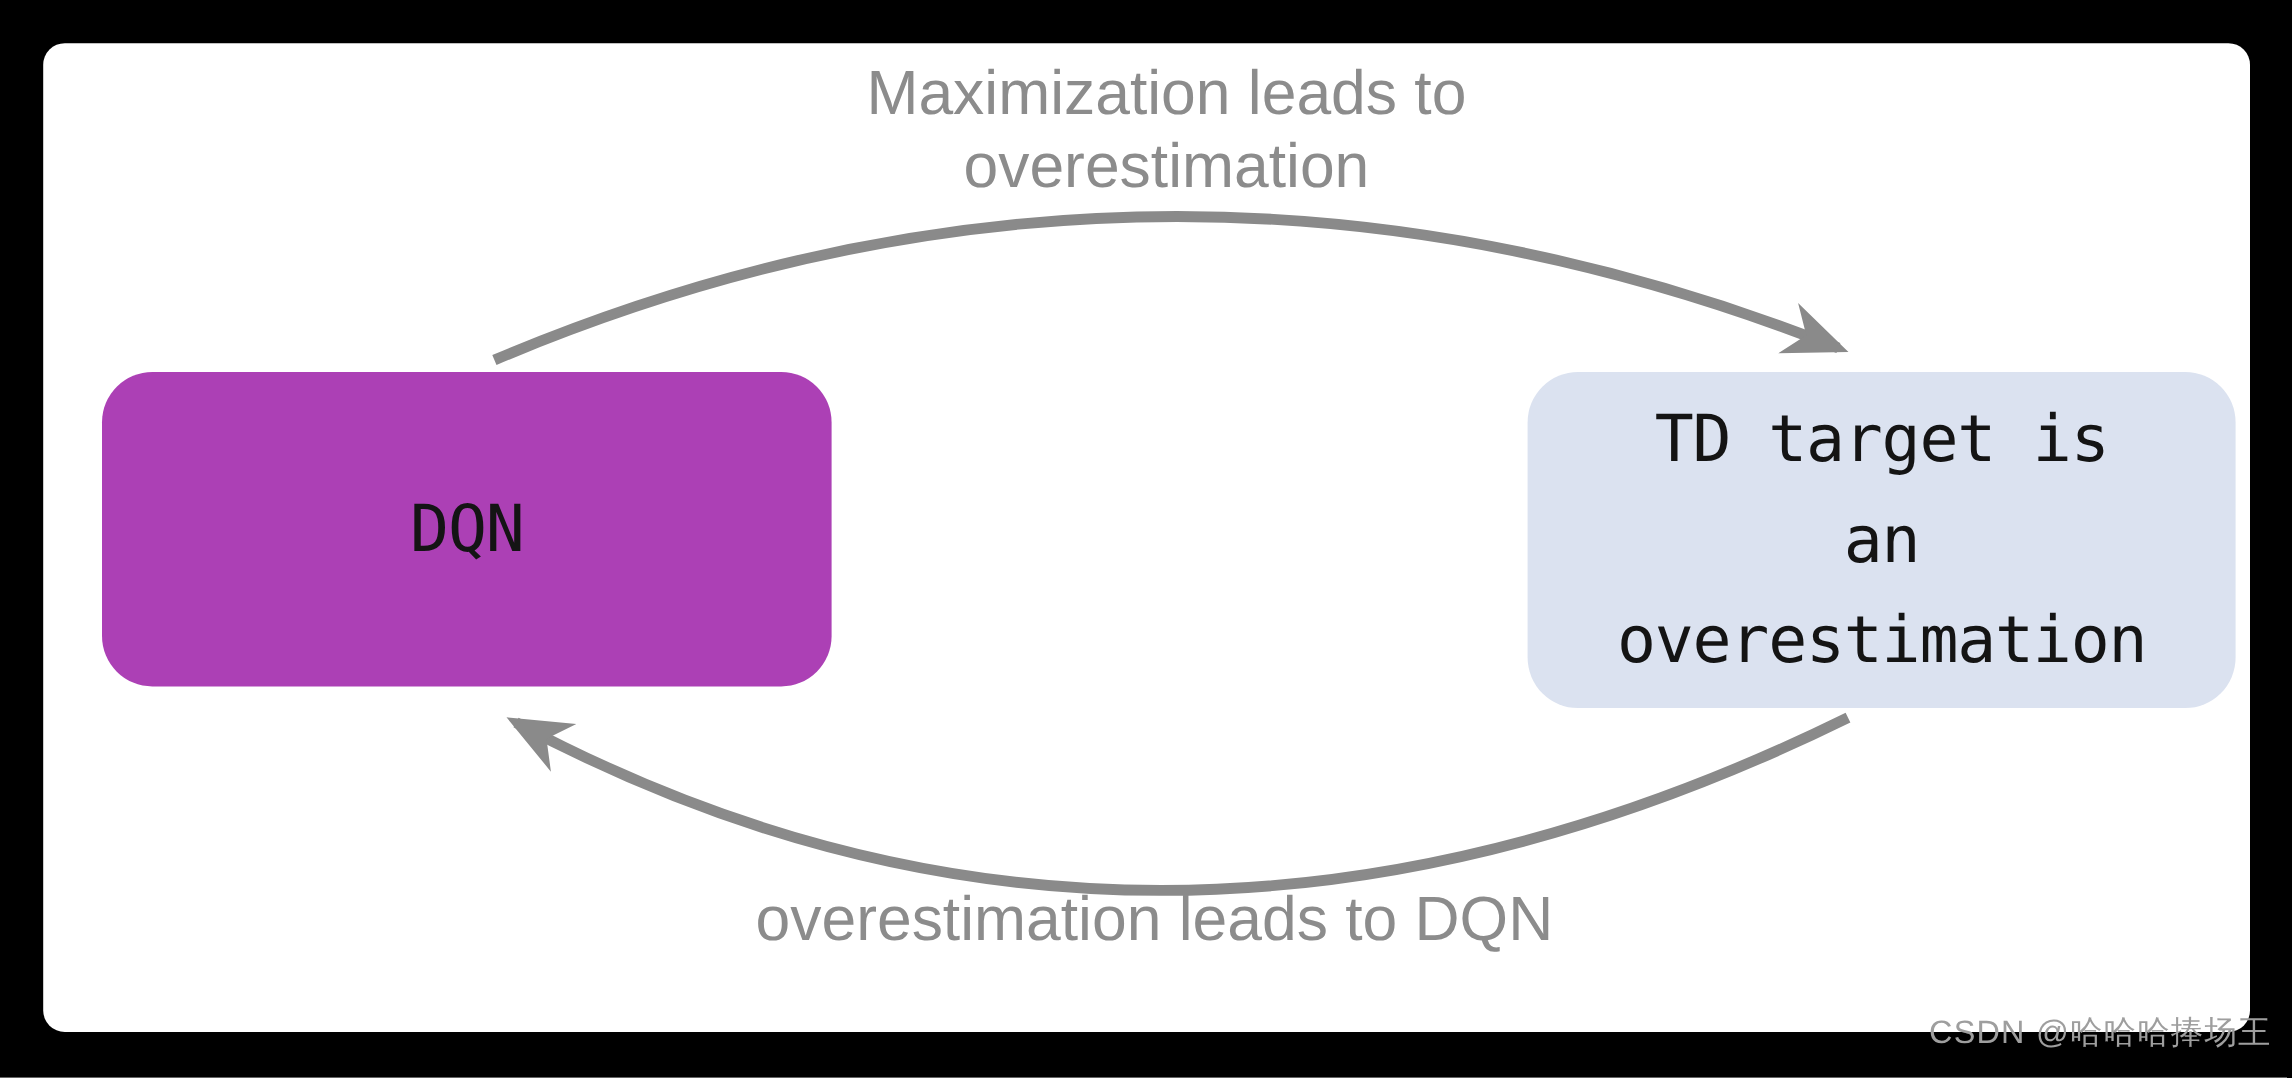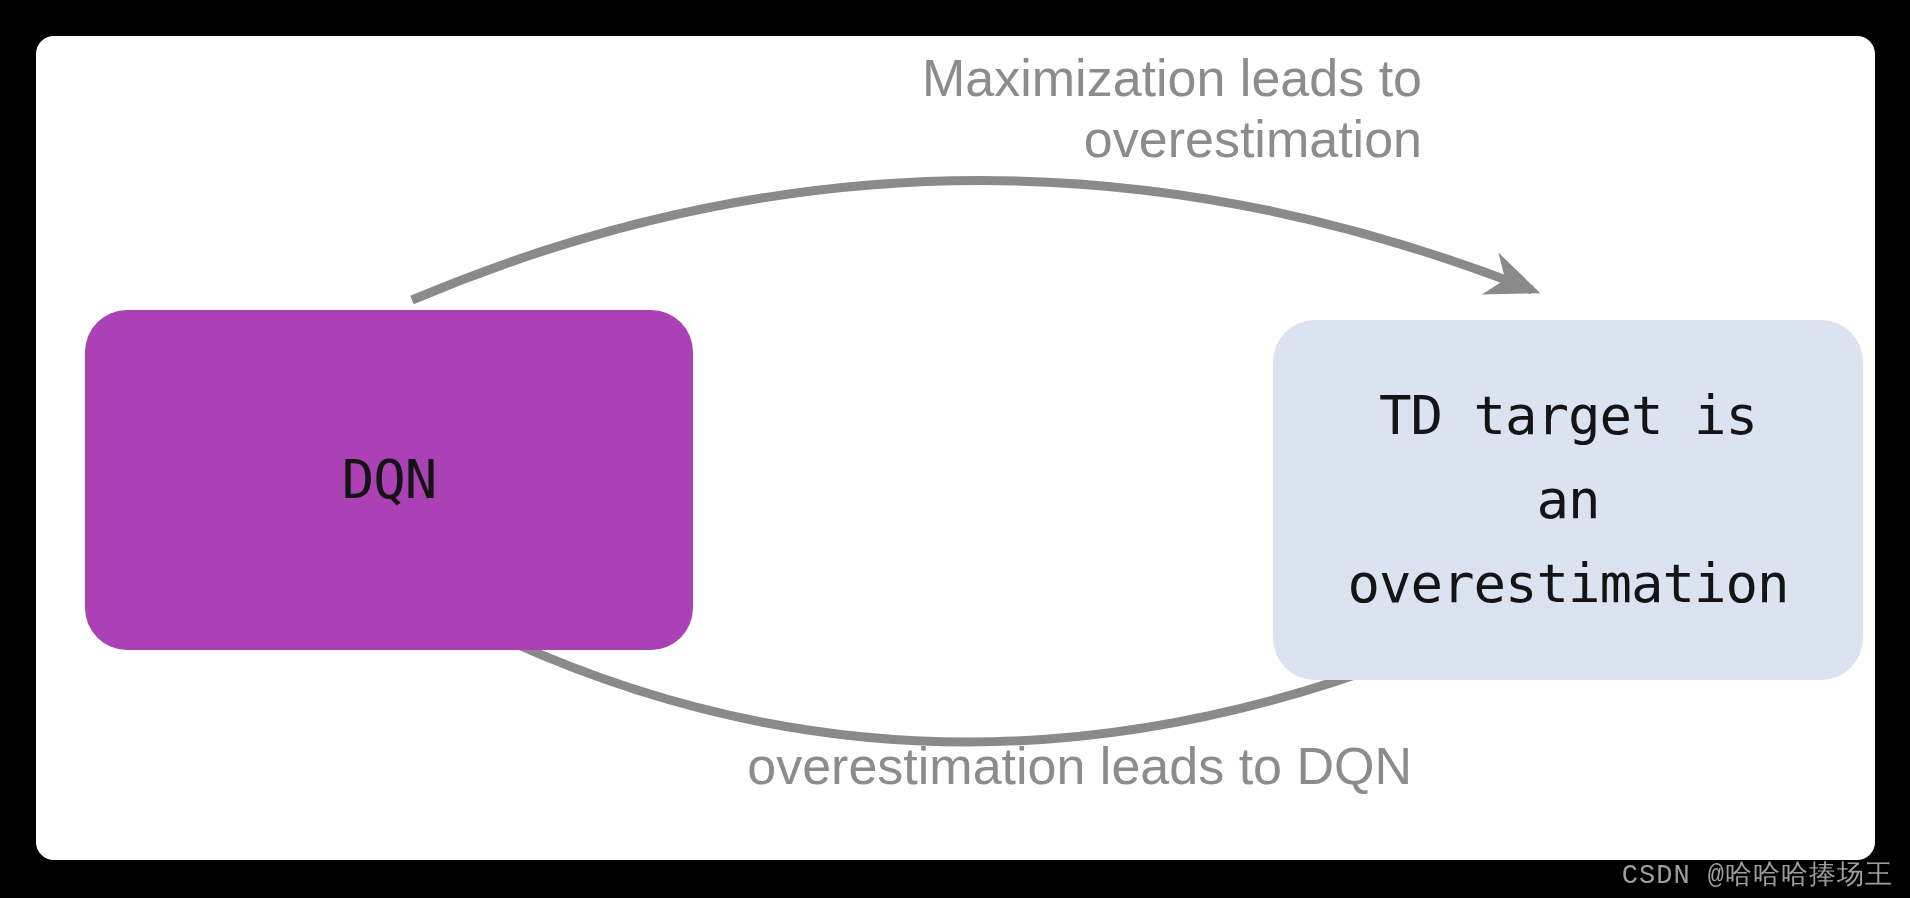--- a/index.html
+++ b/index.html
@@ -47,47 +47,47 @@
     font-family:"DejaVu Sans Mono", monospace;
     font-size:54px;
     line-height:84px;
     color:var(--box-text);
     text-align:center;
     letter-spacing:-1px;
   }
   .node-box .box-line{ display:block; }
   .left-node{
     left:85px; top:310px;
-    width:608px; height:340px;
+    width:608px; height:262px;
     background:var(--left-box-bg);
   }
   .right-node{
-    left:1273px; top:320px;
-    width:590px; height:360px;
+    left:1273px; top:310px;
+    width:590px; height:280px;
     background:var(--right-box-bg);
     text-align:right;
   }
   .arc-label{
     position:absolute;
     width:900px;
-    text-align:right;
+    text-align:center;
     font-size:52px;
     line-height:61px;
     color:var(--label-text);
     font-weight:400;
   }
   .arc-label .lbl-line{ display:block; }
   .top-label{ left:522px; top:48px; }
   .bottom-label{ left:512px; top:736px; }
   .watermark{
     position:absolute;
-    right:17px; bottom:6px;
+    right:17px; bottom:20px;
     font-size:27px;
     color:var(--watermark-text);
-    font-family:Liberation Mono, monospace;
+    font-family:Liberation Sans, sans-serif;
     letter-spacing:1px;
   }
 </style>
 </head>
 <body>
 
 <div class="panel"></div>
 
 <svg class="arrows-svg" viewBox="0 0 1910 898" xmlns="http://www.w3.org/2000/svg">
   <defs>

